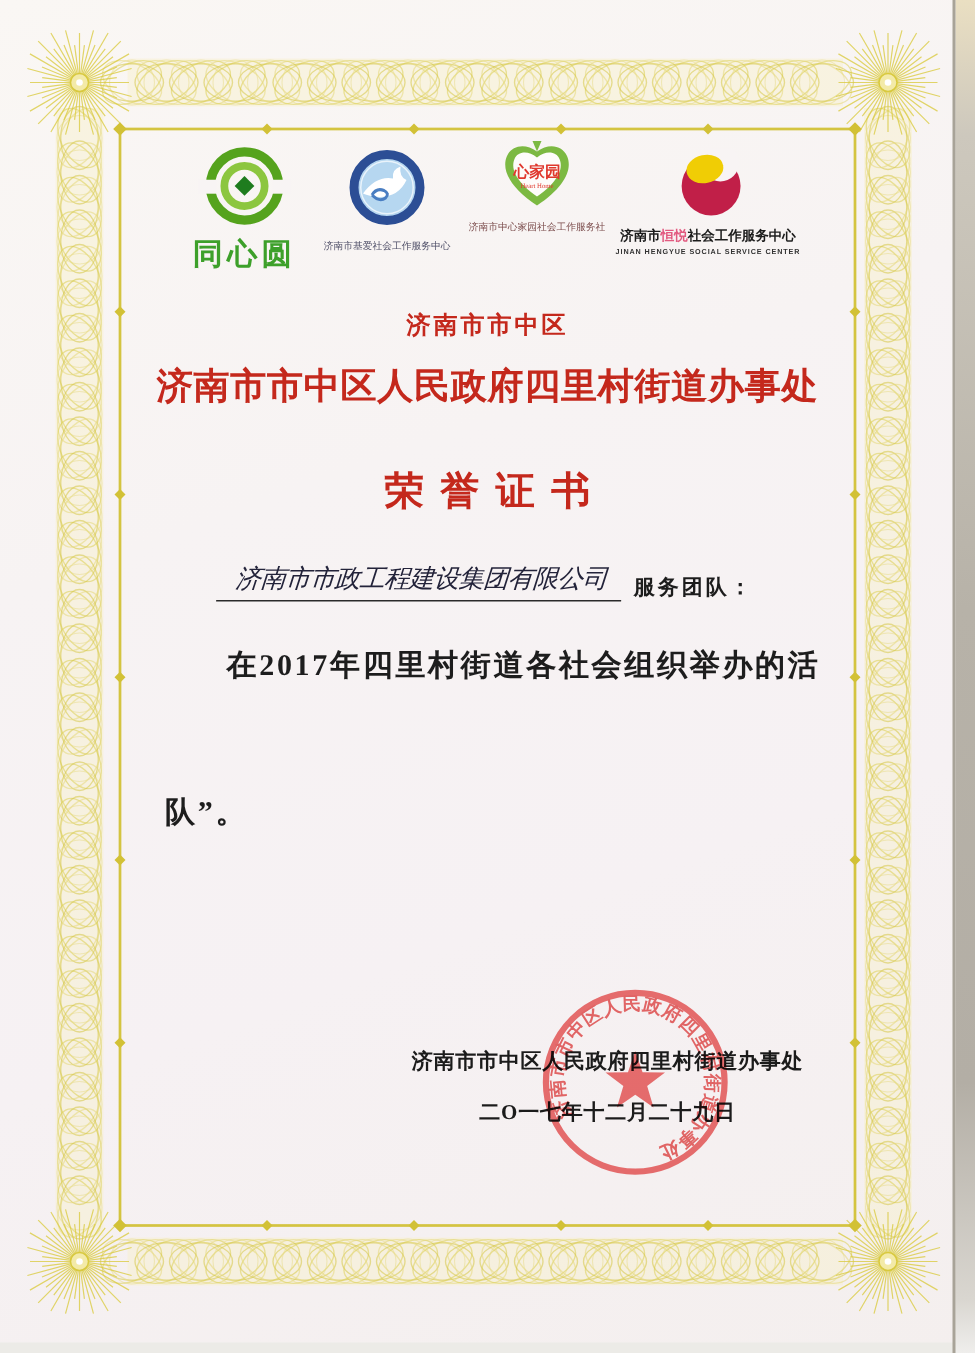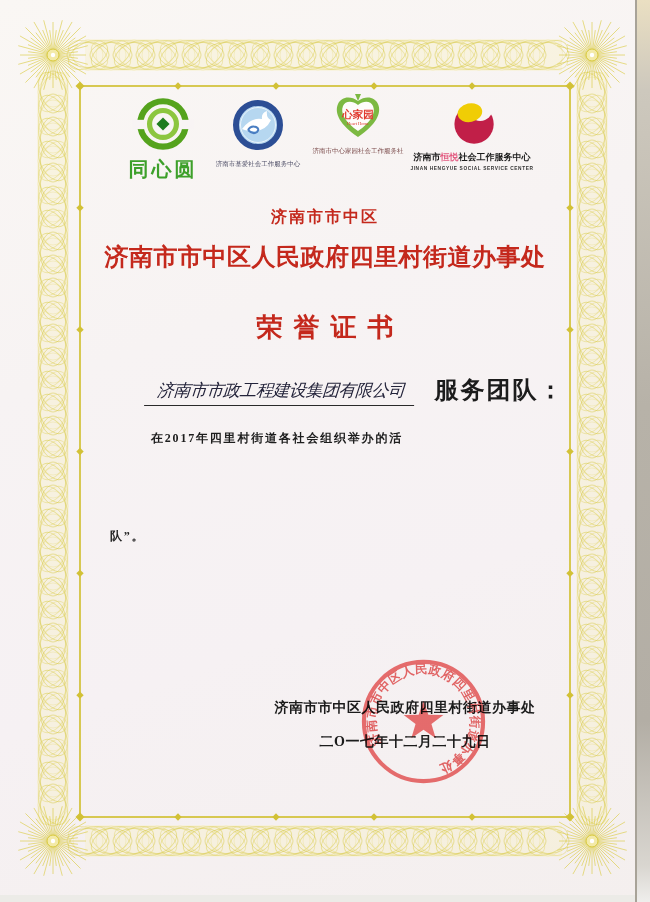--- a/index.html
+++ b/index.html
@@ -38,24 +38,24 @@
   .title-1{top:207px;font-size:16px;letter-spacing:2px;text-align:center;}
   .title-2{top:241px;font-size:24px;letter-spacing:0.5px;}
   .title-3{top:268px;font-size:26px;letter-spacing:11px;padding-left:11px;margin-top:42px;}
 
   
   .recipient{position:absolute;left:145px;top:374px;z-index:3;white-space:nowrap;}
   .handwritten{
     display:inline-block;font-size:17px;font-style:italic;letter-spacing:-0.5px;color:#23233a;
     border-bottom:1.5px solid #2a2a2a;padding:0 10px 3px 12px;transform:skewX(-4deg);
   }
-  .recipient-label{font-size:24px;font-weight:bold;color:#1c1c1c;letter-spacing:2px;margin-left:20px;vertical-align:bottom;}
+  .recipient-label{font-size:14px;font-weight:bold;color:#1c1c1c;letter-spacing:2px;margin-left:8px;vertical-align:bottom;}
 
   
-  .body-line{position:absolute;left:110px;font-size:12px;font-weight:bold;color:#1d1d1d;
+  .body-line{position:absolute;left:110px;font-size:20px;font-weight:bold;color:#1d1d1d;
              letter-spacing:1.8px;white-space:nowrap;z-index:3;}
   .bl-1{top:430px;padding-left:41px;}
   .bl-2{top:479px;}
   .bl-3{top:528px;}
   .bl-closing{top:572px;padding-left:41px;}
 
   
   .issuer-line,.date-line{position:absolute;left:160px;right:0;text-align:center;font-weight:bold;
                           color:#1b1b1b;z-index:2;white-space:nowrap;}
   .issuer-line{top:699px;font-size:14px;letter-spacing:0.5px;}

